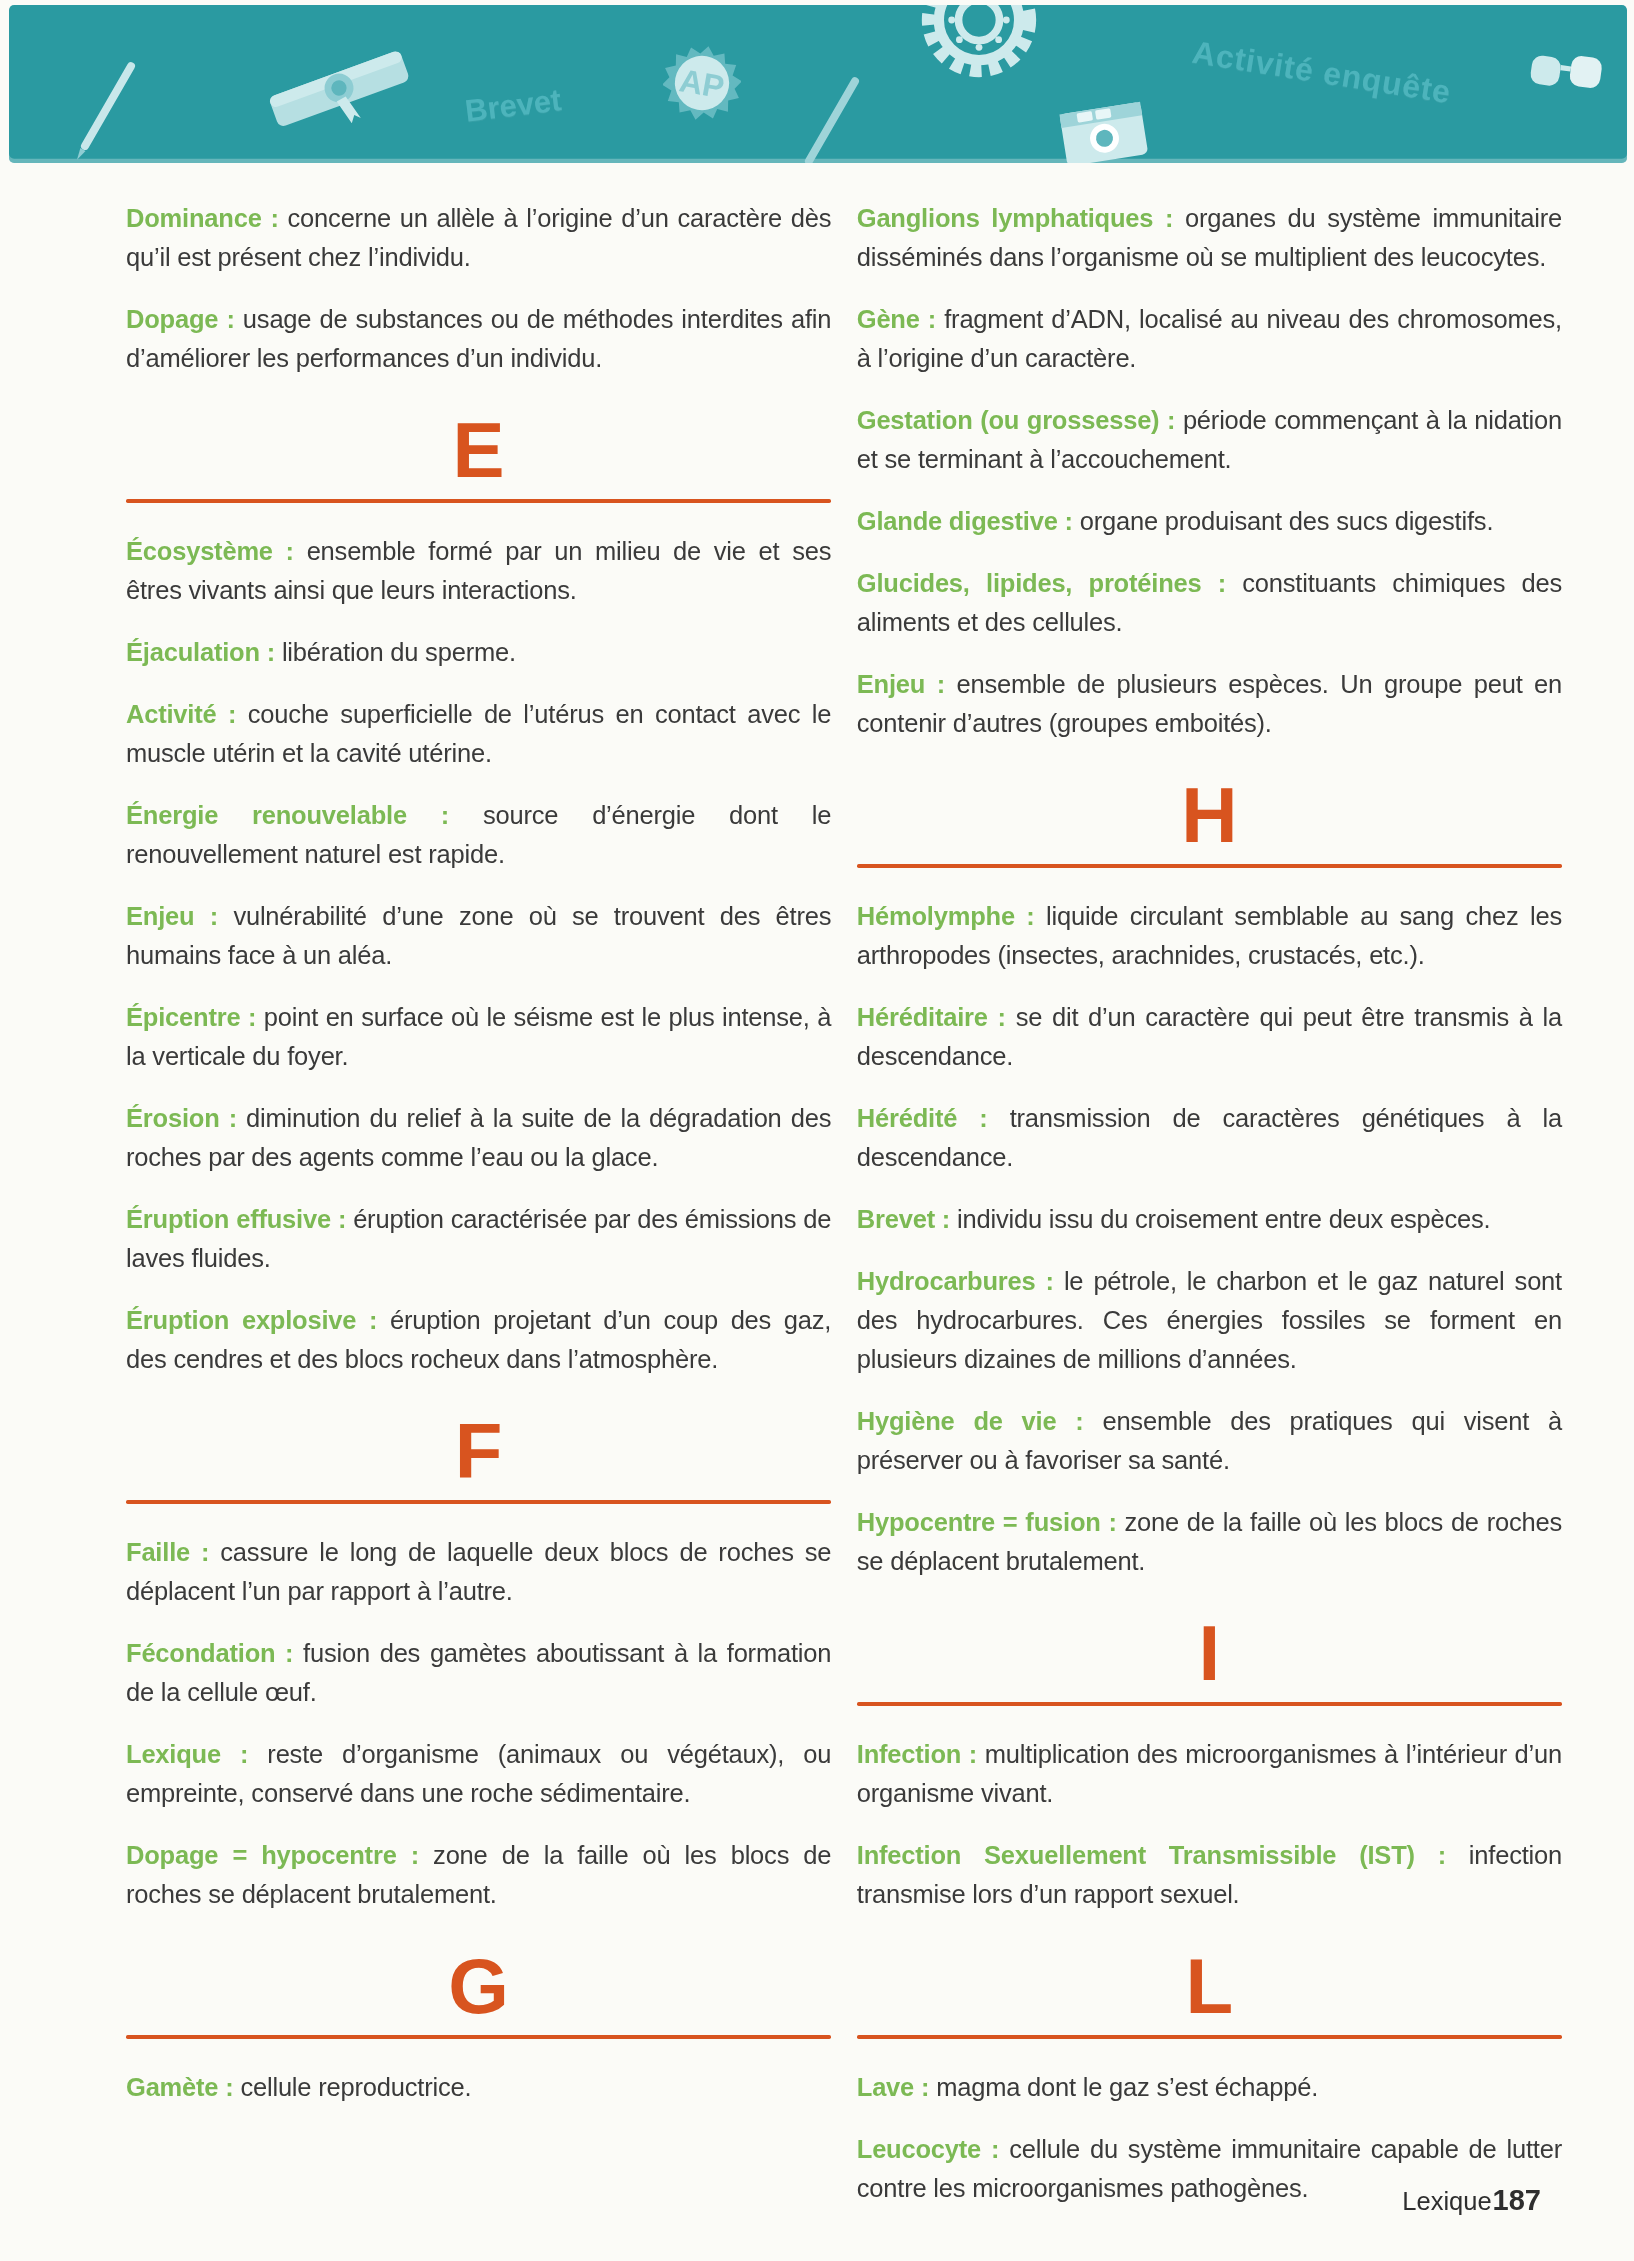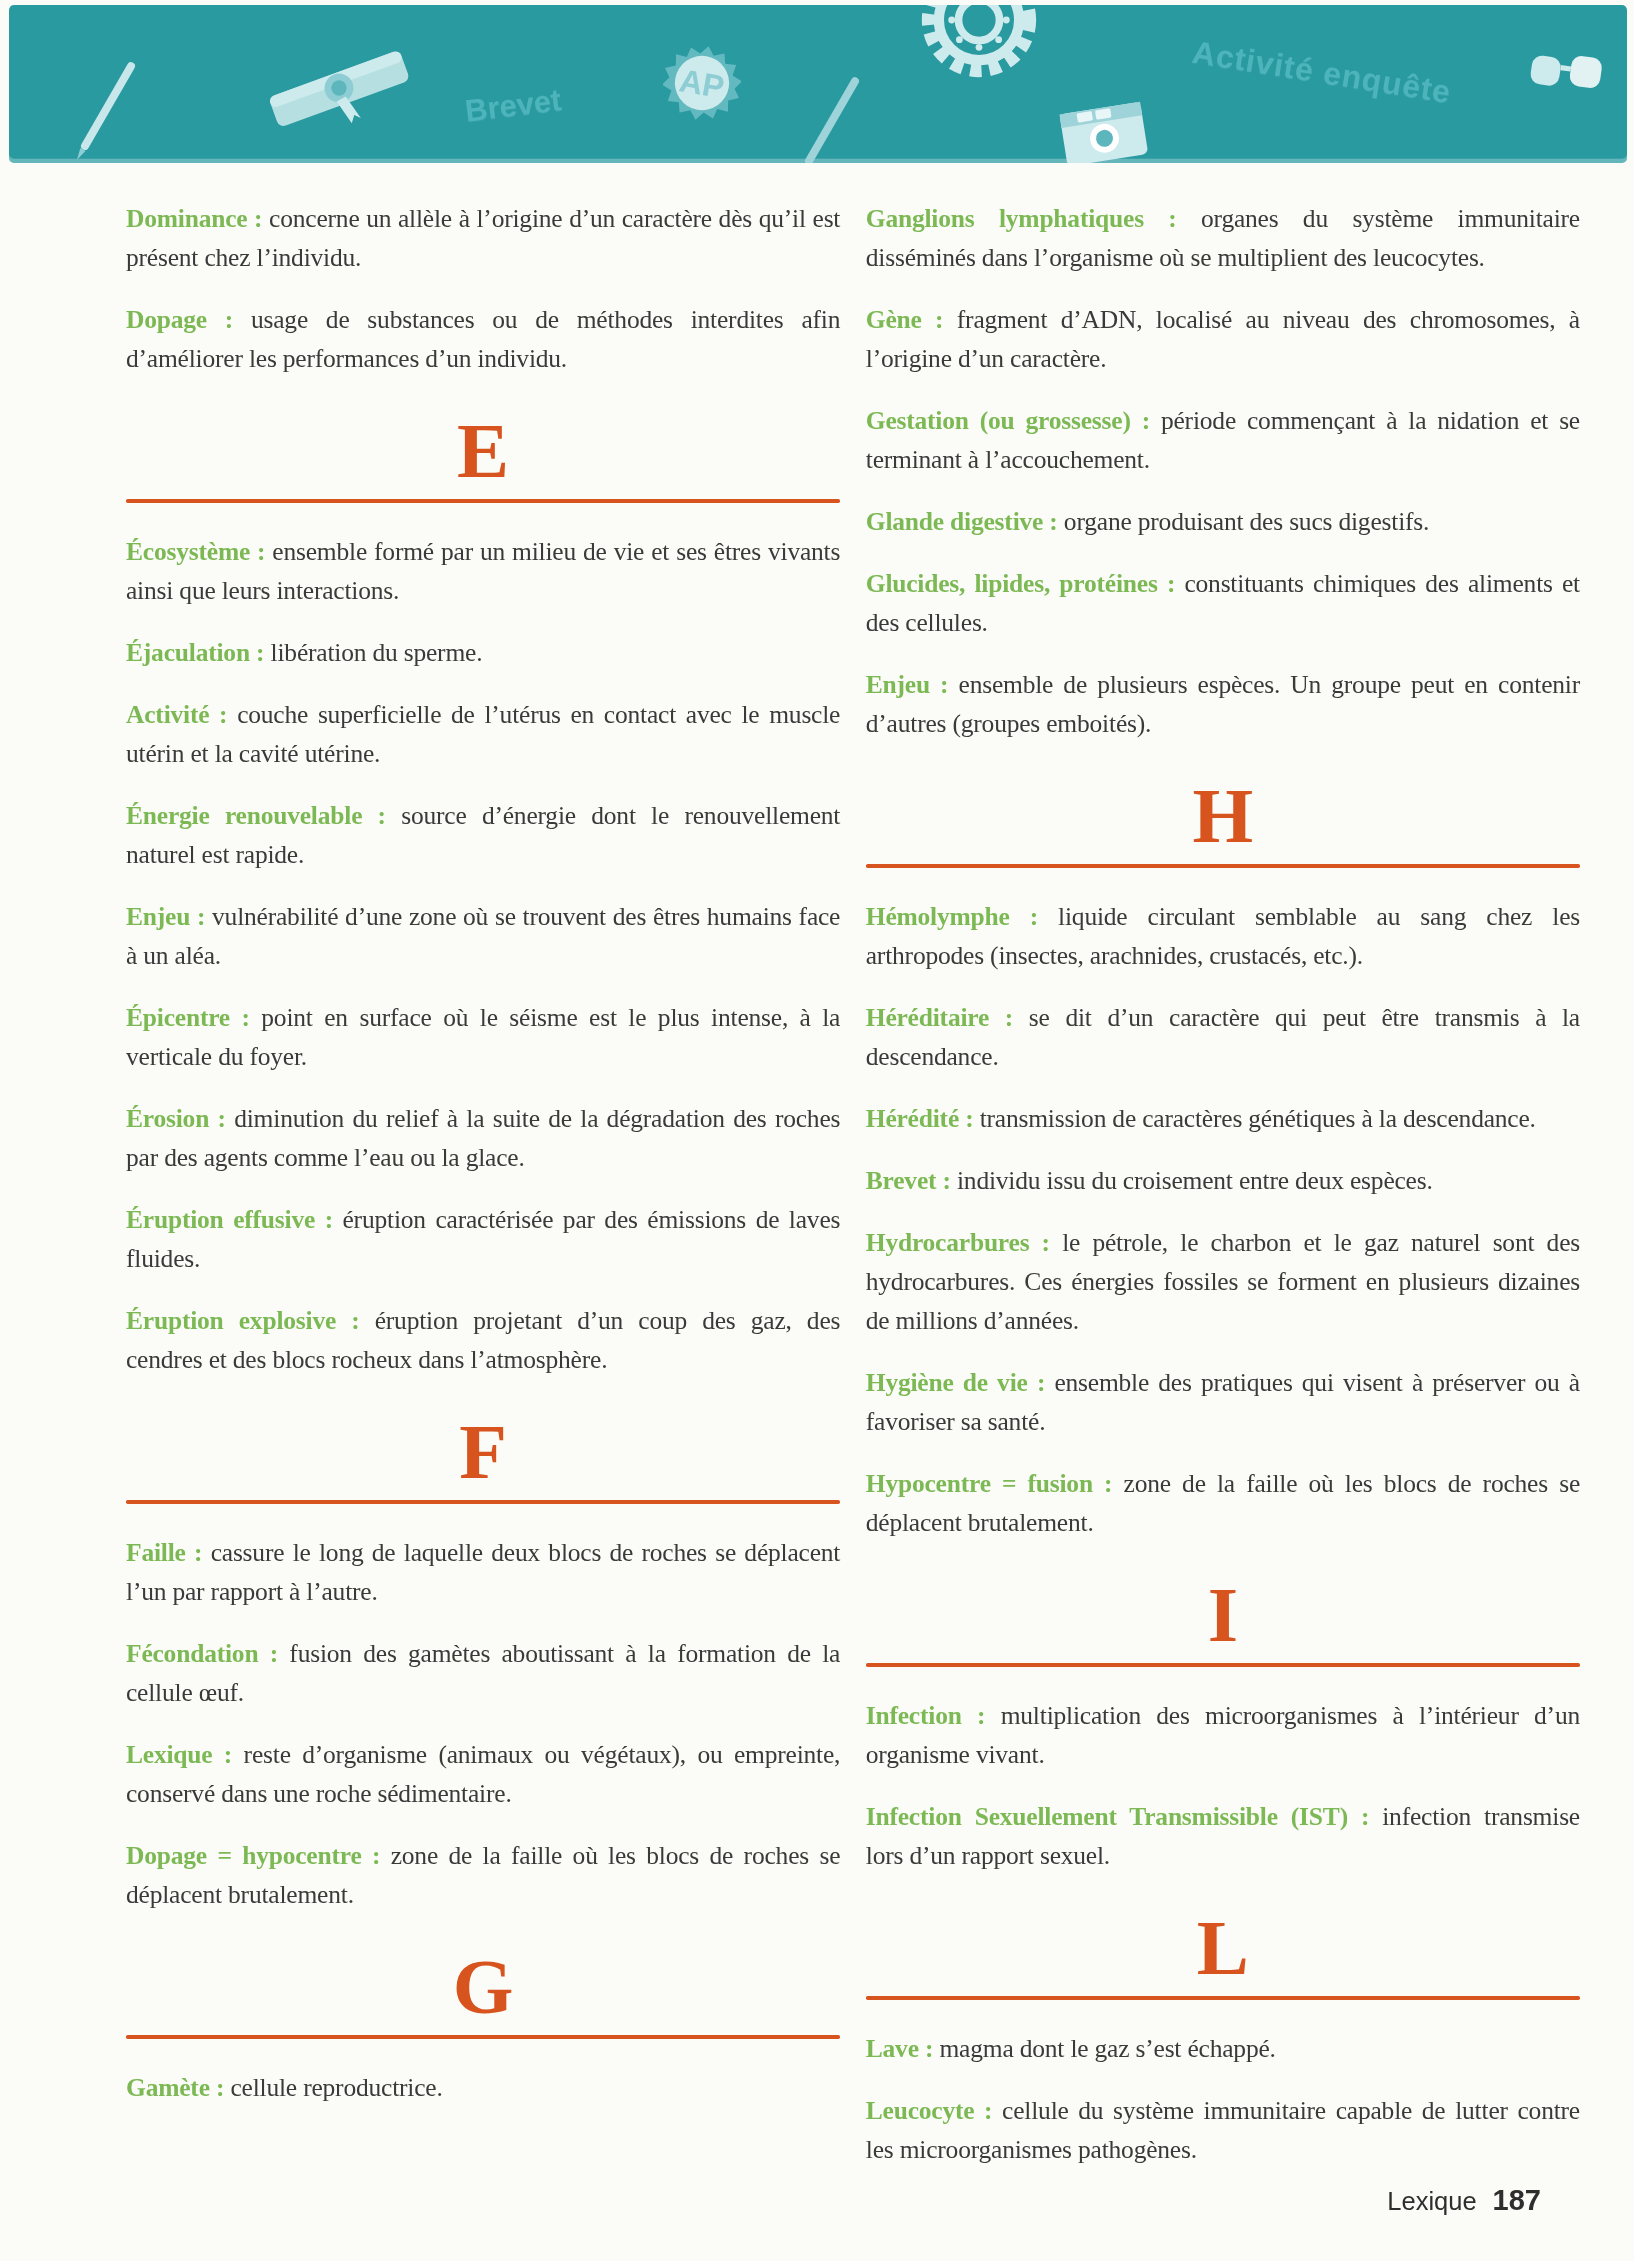--- a/index.html
+++ b/index.html
@@ -44,23 +44,22 @@
     font-weight:bold;color:var(--teal-text);
     text-shadow:0 0.9px 0 rgba(255,255,255,0.06);
     white-space:nowrap;display:inline-block;
   }
   .brevet{font-size:31px;transform:rotate(-7deg);}
   .activite{font-size:32px;transform:rotate(9deg);letter-spacing:0.9px;}
   
   .content{
     position:absolute;left:0;top:163px;right:0;bottom:0;
     display:grid;grid-template-columns:1fr 1fr;column-gap:25.5px;
-    padding:36px 55px 102px 126px;
+    padding:36px 73px 102px 126px;
     align-items:start;
-    font-family:Liberation Serif, serif;
   }
   .column{min-width:0;}
   .entry{
     text-align:justify;
     font-size:25.5px;line-height:39px;
     letter-spacing:-0.2px;
     margin-bottom:23px;
     color:var(--ink);
   }
   .entry .term{color:var(--green);font-weight:bold;}
@@ -71,21 +70,21 @@
     font-size:78px;line-height:1.05;
   }
   .section .rule{
     margin-top:6.8px;height:4.3px;background:var(--orange);border-radius:1.7px;
   }
   
   .footer{
     position:absolute;right:94px;bottom:44px;
     font-size:25.5px;color:#2e2e2e;
   }
-  .footer .pagenum{font-weight:bold;font-size:29px;margin-left:16px;text-align:center;}
+  .footer .pagenum{font-weight:bold;font-size:29px;margin-left:1px;text-align:center;}
 </style>
 </head>
 <body>
 
 <div class="page">
 
   <div class="banner">
 
     <div class="b-item" style="left:95px;top:51px;">
       <div class="pen-shape"></div>

